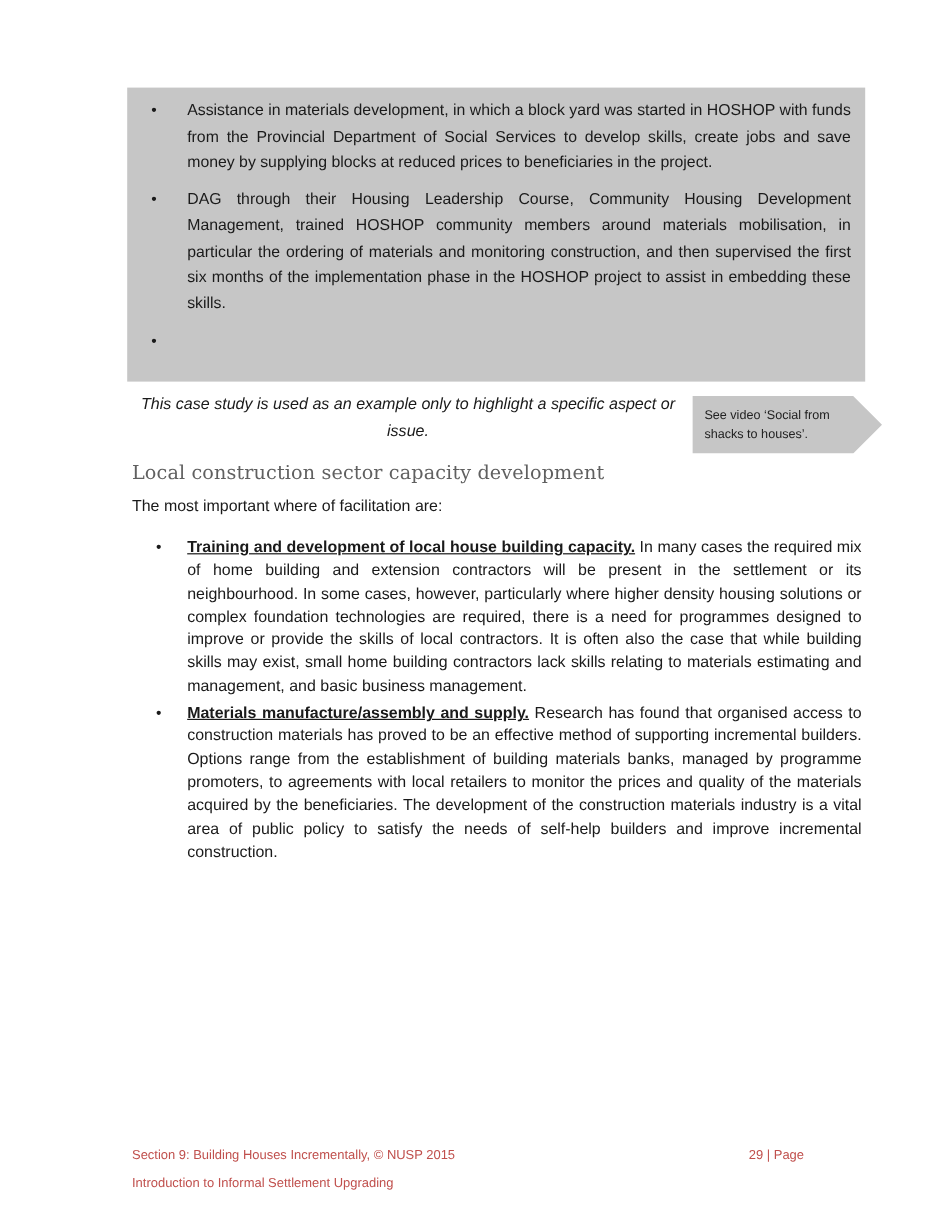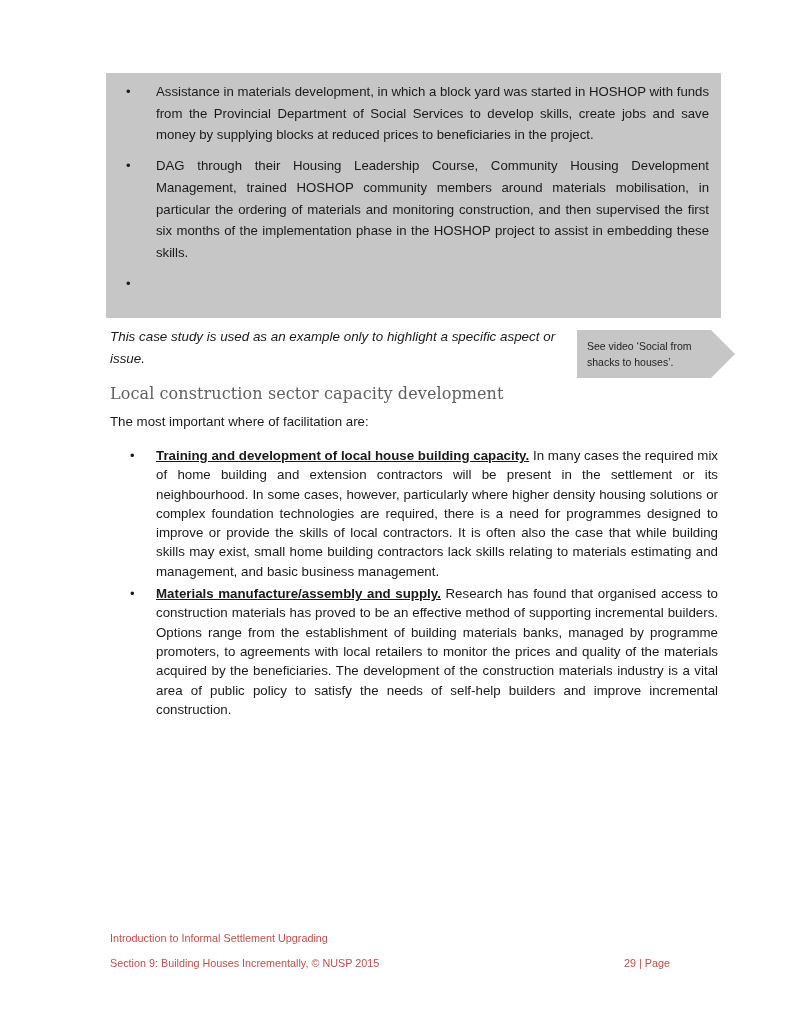--- a/index.html
+++ b/index.html
@@ -8,40 +8,40 @@
   .page { position: absolute; left: 0; top: 0; width: 791px; height: 1023px; }
 
   .case-box { position: absolute; left: 106px; top: 73px; width: 615px; height: 245px;
               background: #c6c6c6; box-sizing: border-box; padding: 8px 12px 0 0; }
   .case-box ul { list-style: none; margin: 0; padding: 0; }
   .case-box li { position: relative; padding-left: 50px; font-size: 13.2px; line-height: 21.7px;
                  text-align: justify; margin-bottom: 9px; }
   .bullet { position: absolute; left: 20px; top: 0; font-size: 13px; }
 
   .disclaimer { position: absolute; left: 110px; top: 326px; width: 460px;
-                font-style: italic; font-size: 13.4px; line-height: 21.5px; }
+                font-style: italic; font-size: 13.4px; line-height: 21.5px; text-align: center; }
 
   .callout { position: absolute; left: 577px; top: 330px; width: 158px; height: 48px; }
   .callout svg { position: absolute; left: 0; top: 0; }
   .callout-text { position: absolute; left: 10px; top: 8px; width: 135px; font-size: 10.5px;
                   line-height: 16px; color: #222; }
 
   .section-heading { position: absolute; left: 110px; top: 384px; font-family: "DejaVu Serif", serif;
                      font-weight: normal; font-size: 16px; color: #606060; letter-spacing: 0.1px; }
   .intro { position: absolute; left: 110px; top: 414px; font-size: 13.3px; }
 
   .main-list { position: absolute; left: 110px; top: 446px; width: 608px; list-style: none;
                margin: 0; padding: 0; }
   .main-list li { position: relative; padding-left: 46px; font-size: 13.3px; line-height: 19.3px;
                   text-align: justify; margin-bottom: 3px; }
   .main-list .bullet { left: 20px; }
   .main-list b { font-weight: bold; text-decoration: underline; }
 
   .footer { position: absolute; left: 110px; color: #c0504d; font-size: 10.8px; }
-  .footer-1 { top: 932px; }
+  .footer-1 { top: 980px; }
   .footer-2 { top: 957px; width: 560px; }
   .page-num { position: absolute; right: 0; top: 0; }
 </style>
 </head>
 <body>
 
 <div class="page">
 
   <div class="case-box">
     <ul>

